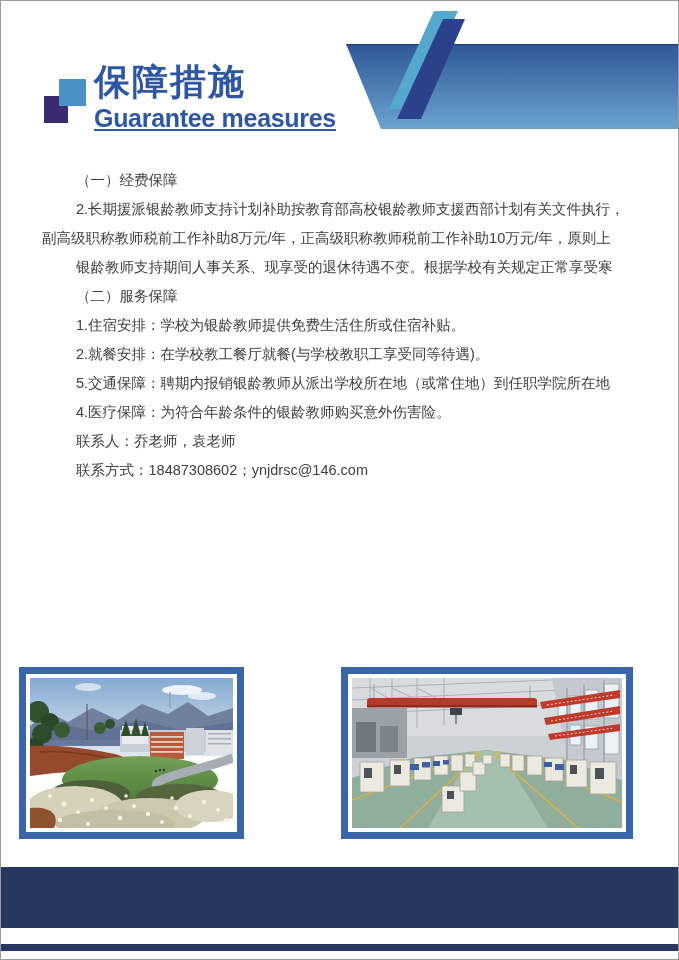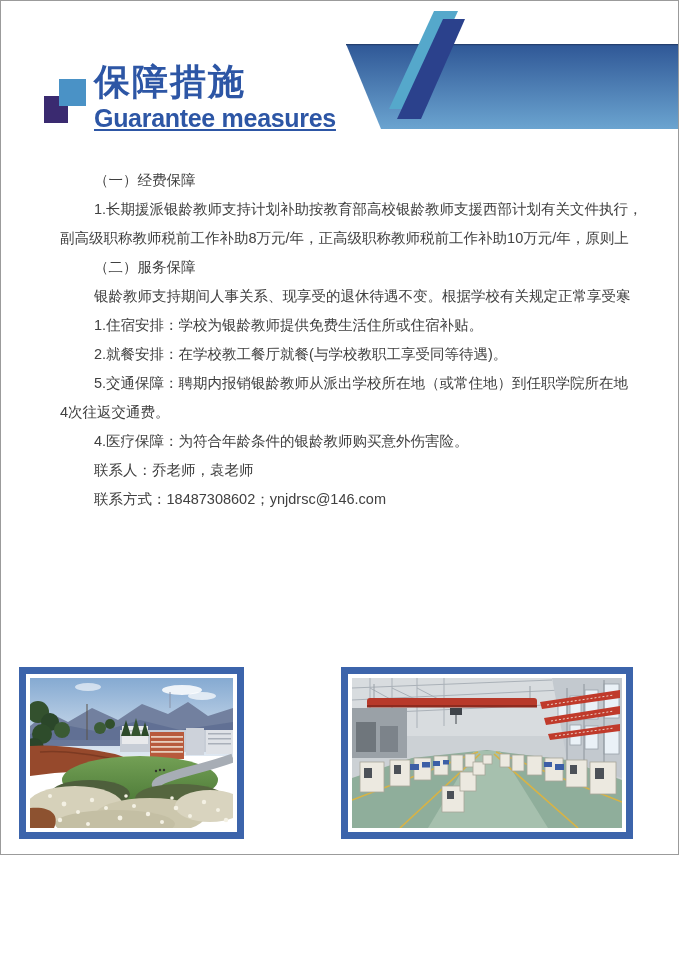--- a/index.html
+++ b/index.html
@@ -1,18 +1,18 @@
 <!DOCTYPE html>
 <html style="--accent-blue: #2d56a5; --band-top: #2f5796; --band-bottom: #6ba4d0; --slash-light: #55a8cb; --slash-dark: #2b418c; --square-light: #4a92c6; --square-dark: #3a2a70; --frame-blue: #3c64ab; --footer-navy: #273760; --body-text: #404040;"><head>
 <meta charset="utf-8">
 <style>
   html,body{margin:0;padding:0;background:#ffffff;}
   .page{
     position:relative;
-    width:679px;height:855px;
+    width:679px;height:960px;
     box-sizing:border-box;
     border:1px solid #9b9b9b;
     background:#ffffff;
     overflow:hidden;
     font-family:"Liberation Sans","DejaVu Sans",sans-serif;
   }
   
   .banner-svg{position:absolute;left:0;top:0;}
   .sq{position:absolute;}
   .sq-dark{left:43px;top:95px;width:24px;height:27px;background:var(--square-dark);z-index:1;}
@@ -22,21 +22,21 @@
     font-size:36px;font-weight:bold;line-height:1.15;
     color:var(--accent-blue);letter-spacing:2px;white-space:nowrap;
   }
   .title-en{
     position:absolute;left:93px;top:104px;margin:0;
     font-size:25px;font-weight:600;line-height:1.1;
     color:var(--accent-blue);letter-spacing:-0.3px;white-space:nowrap;text-decoration:underline;
   }
   
   .body-text{
-    position:absolute;left:59px;top:165px;width:576px;
+    position:absolute;left:41px;top:165px;width:576px;
     color:var(--body-text);
     font-size:14.5px;
   }
   .line{height:29px;line-height:29px;white-space:nowrap;}
   .line.indent{padding-left:34px;}
   
   .photo-frame{
     position:absolute;top:666px;height:172px;
     background:var(--frame-blue);
     box-sizing:border-box;padding:7px;
@@ -71,28 +71,27 @@
   </svg>
 
   <div class="sq sq-dark"></div>
   <div class="sq sq-light"></div>
 
   <h1 class="title-zh">保障措施</h1>
   <h2 class="title-en">Guarantee measures</h2>
 
   <div class="body-text">
     <div class="line indent">（一）经费保障</div>
-    <div class="line indent">1.长期援派银龄教师支持计划补助按教育部高校银龄教师支援西部计划有关文件执行，</div>
+    <div class="line indent">2.长期援派银龄教师支持计划补助按教育部高校银龄教师支援西部计划有关文件执行，</div>
     <div class="line">副高级职称教师税前工作补助8万元/年，正高级职称教师税前工作补助10万元/年，原则上</div>
+    <div class="line indent">银龄教师支持期间人事关系、现享受的退休待遇不变。根据学校有关规定正常享受寒</div>
     <div class="line indent">（二）服务保障</div>
-    <div class="line indent">银龄教师支持期间人事关系、现享受的退休待遇不变。根据学校有关规定正常享受寒</div>
     <div class="line indent">1.住宿安排：学校为银龄教师提供免费生活住所或住宿补贴。</div>
     <div class="line indent">2.就餐安排：在学校教工餐厅就餐(与学校教职工享受同等待遇)。</div>
     <div class="line indent">5.交通保障：聘期内报销银龄教师从派出学校所在地（或常住地）到任职学院所在地</div>
-    <div class="line">4次往返交通费。</div>
     <div class="line indent">4.医疗保障：为符合年龄条件的银龄教师购买意外伤害险。</div>
     <div class="line indent">联系人：乔老师，袁老师</div>
     <div class="line indent">联系方式：18487308602；ynjdrsc@146.com</div>
   </div>
 
   <div class="photo-frame left">
     <div class="photo-inner">
       <svg viewBox="0 0 203 150" preserveAspectRatio="none">
         <defs>
           <linearGradient id="gSky" x1="0" y1="0" x2="0" y2="1">

